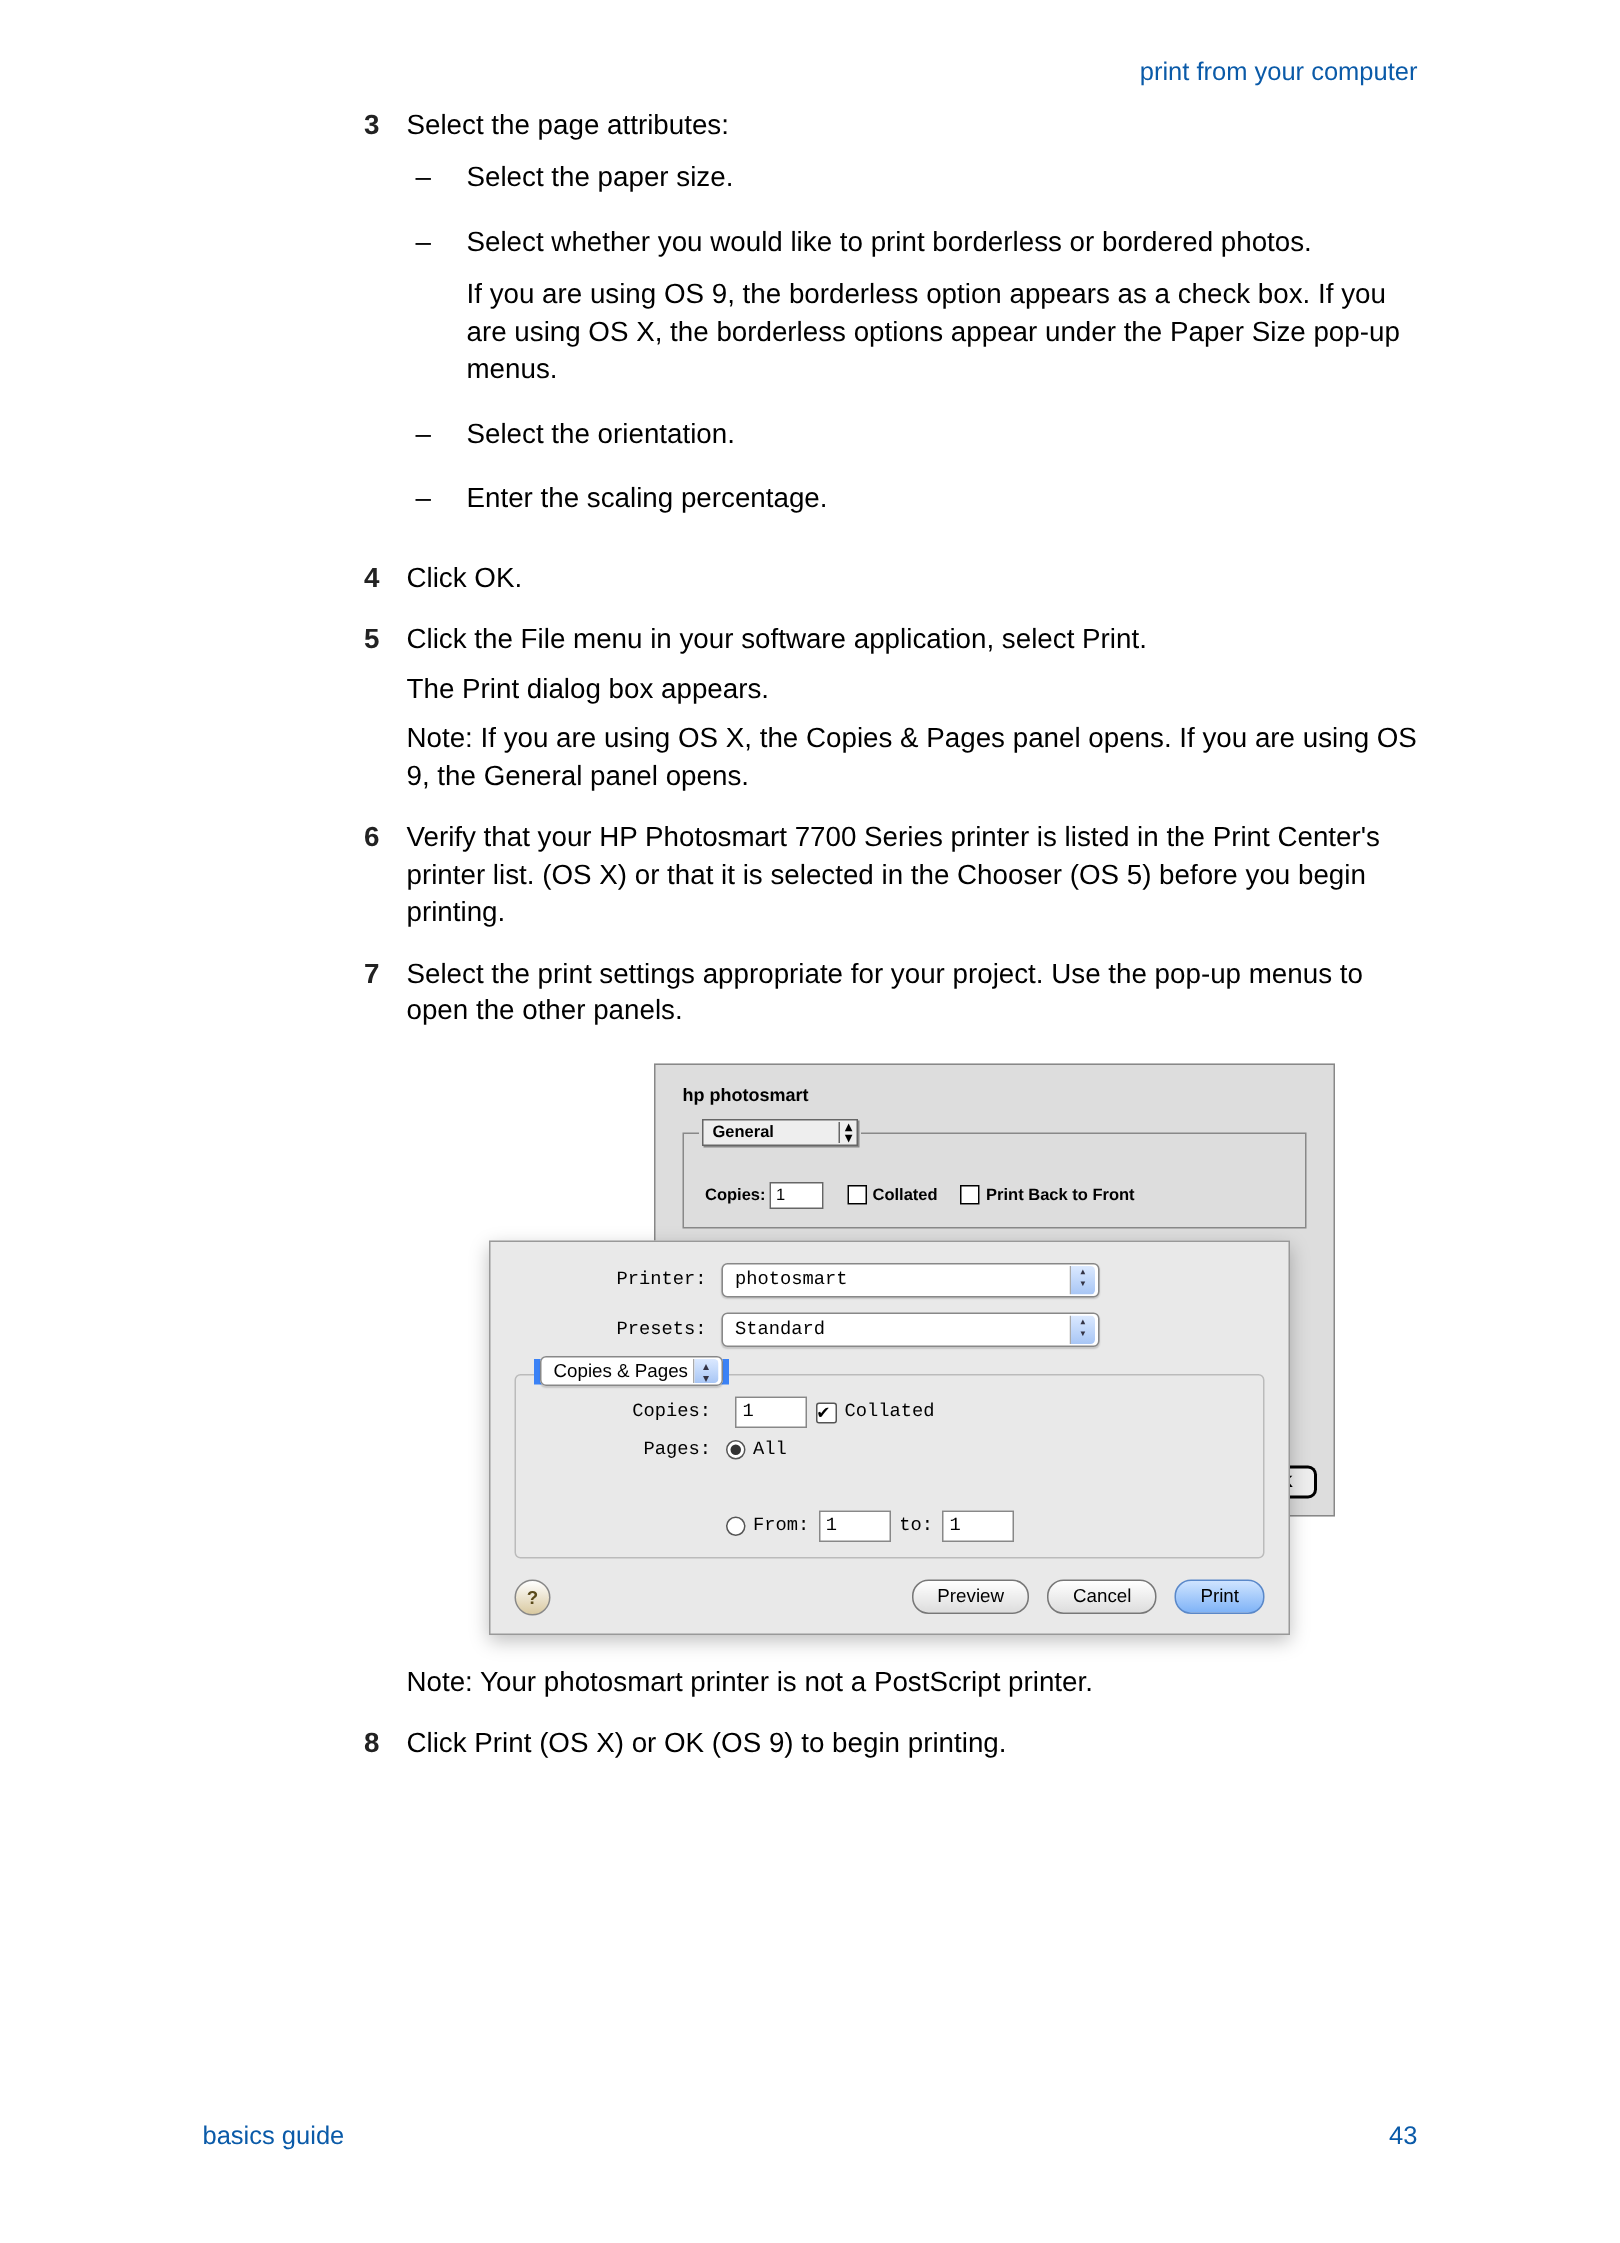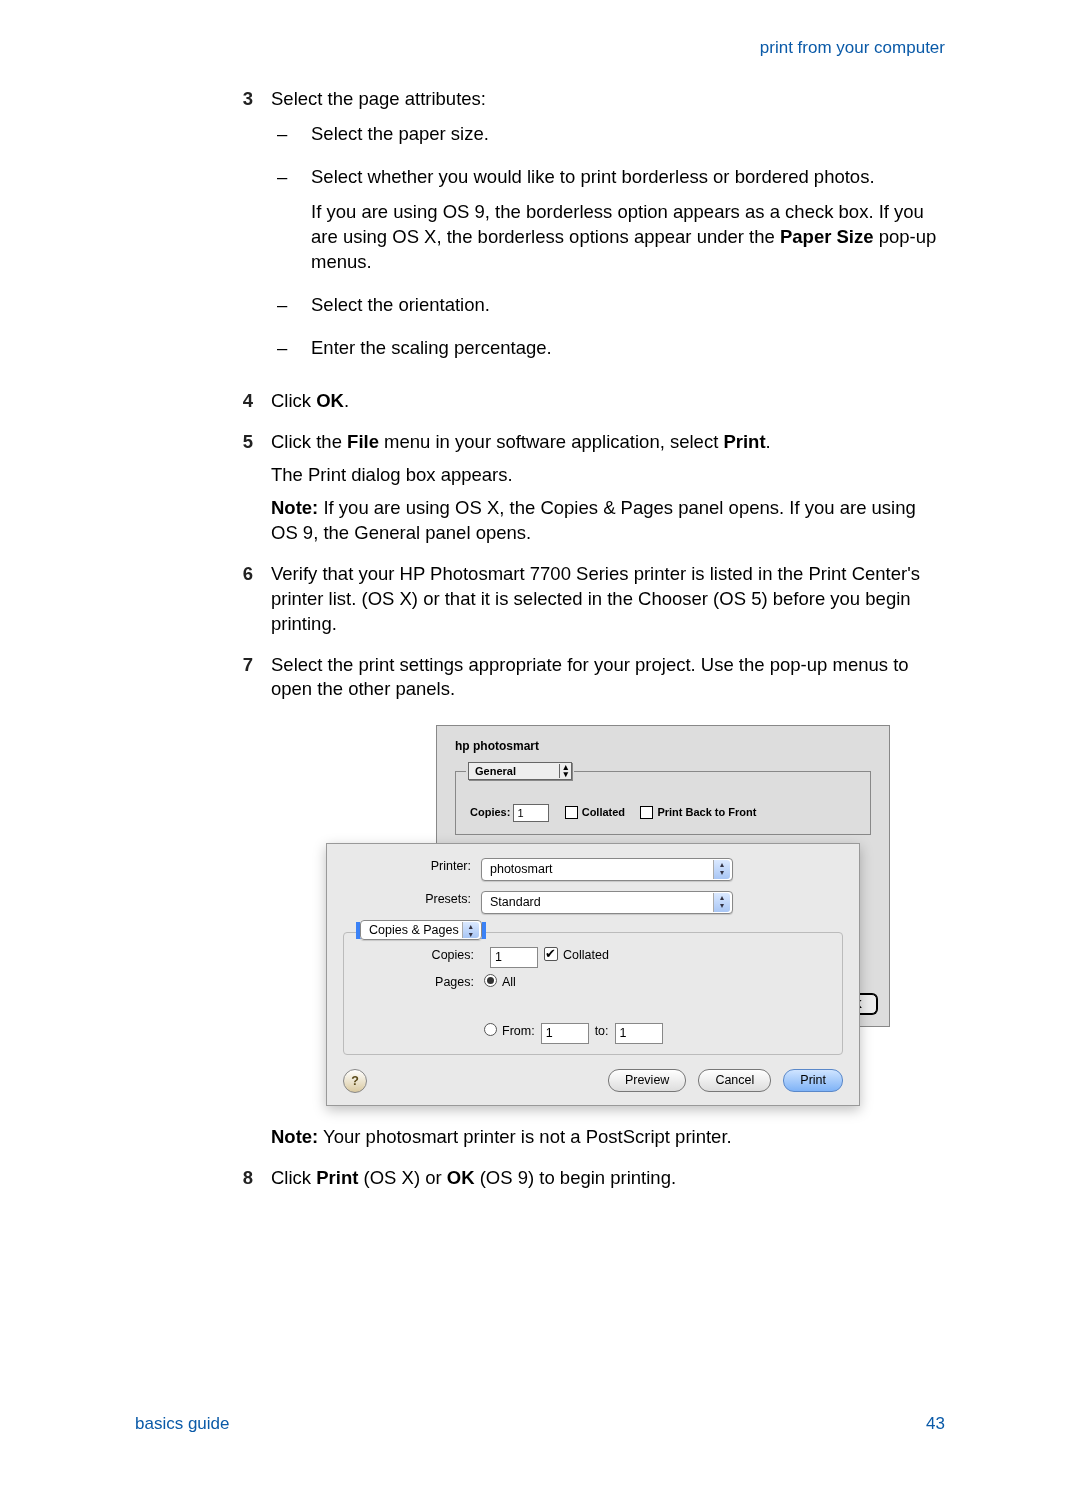--- a/index.html
+++ b/index.html
@@ -9,21 +9,21 @@
     font-family: "Futura", "Trebuchet MS", Arial, sans-serif;
     font-size: 18.5px;
     color: #000;
     line-height: 1.35;
   }
   .page {
     width: 1080px;
     height: 1495px;
     position: relative;
     box-sizing: border-box;
-    padding: 52px 135px 50px 135px;
+    padding: 36px 135px 50px 135px;
   }
   .header-link {
     position: absolute;
     top: 37px;
     right: 135px;
     color: #0a5aa8;
     font-size: 17px;
   }
   .content {
     margin-top: 35px;
@@ -57,21 +57,21 @@
   .subitem .dash {
     width: 34px;
     flex-shrink:0;
     text-align:left;
     padding-left:6px;
   }
   .subitem .subbody {
     flex: 1;
   }
   .subbody p { margin:0 0 10px 0; }
-  b { font-weight: bold; margin-top: 28px; }
+  b { font-weight: normal; margin-top: 28px; }
   .figure-area {
     position: relative;
     width: 560px;
     height: 380px;
     margin: 15px 0 20px 108px;
   }
   
   .dlg-back {
     position: absolute;
     left:110px; top:0;
@@ -160,21 +160,23 @@
     background:#e9e9e9;
     border:1px solid #999;
     font-family:"Lucida Grande", Arial, sans-serif;
     font-size:12.5px;
     color:#000;
     box-shadow:0 4px 12px rgba(0,0,0,0.25);
     padding:14px 16px 12px 16px;
   }
   .frow {
     display:flex;
+    align-items:center;
     margin-bottom:10px;
+    font-family:Liberation Mono, monospace;
   }
   .flabel {
     width:128px;
     text-align:right;
     padding-right:10px;
   }
   .aqua-pop {
     flex:0 0 auto;
     background:#fff;
     border:1px solid #888;

